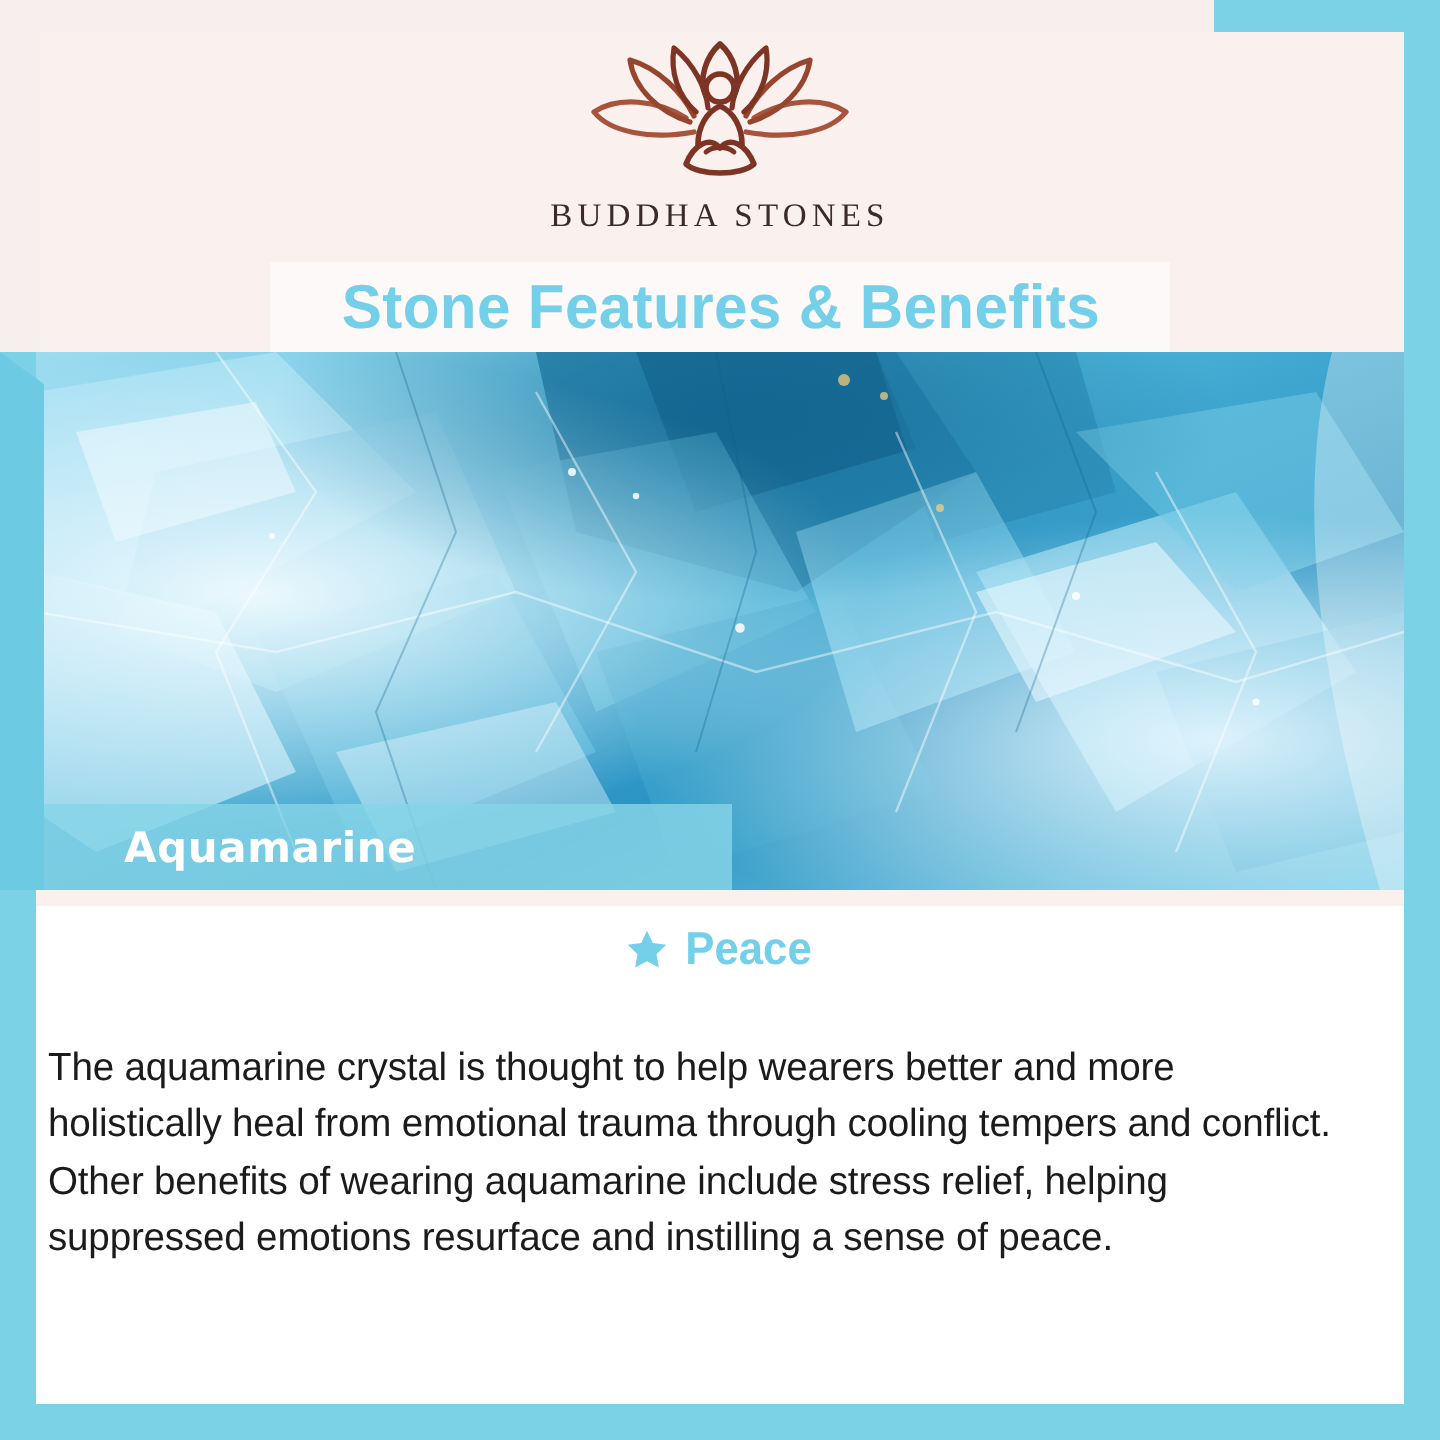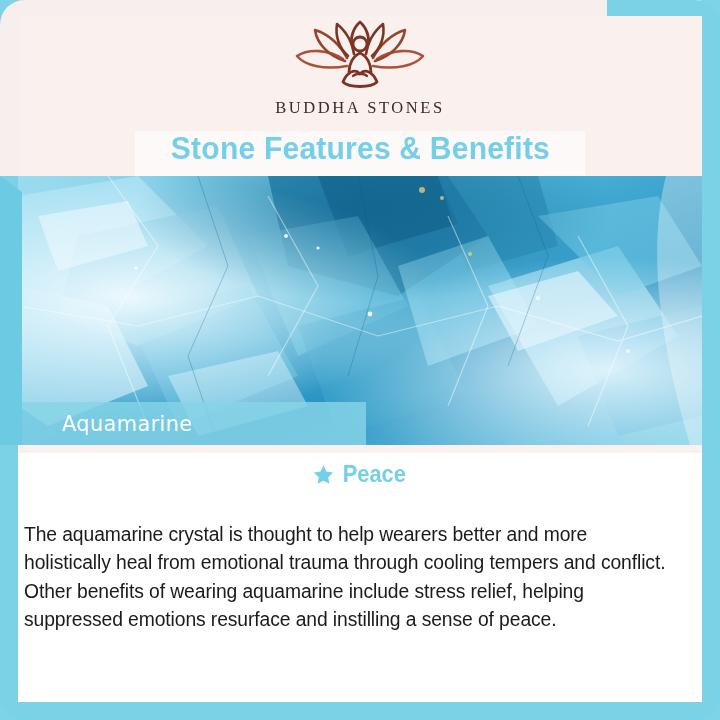--- a/index.html
+++ b/index.html
@@ -13,21 +13,20 @@
     font-family: "Liberation Sans", sans-serif;
     background: #7dd3e8;
   }
 
   .poster {
     position: relative;
     width: 720px;
     height: 720px;
     background: #7bd2e7;
     overflow: hidden;
-    border-radius: 25px;
   }
 
   
   .panel {
     position: absolute;
     left: 18px;
     top: 0px;
     width: 684px;
     height: 702px;
     background: #faf0ee;
@@ -81,20 +80,21 @@
 
   
   .title-band {
     position: absolute;
     left: 117px;
     top: 131px;
     width: 450px;
     height: 45px;
     background: #fdf9f8;
     display: flex;
+    align-items: center;
     justify-content: center;
   }
 
   .title-text {
     font-family: "Liberation Sans Narrow", "Liberation Sans", sans-serif;
     font-weight: bold;
     font-size: 31px;
     letter-spacing: 0.2px;
     color: #74cfe8;
     white-space: nowrap;
@@ -138,21 +138,21 @@
     height: 43px;
     background: rgba(134, 212, 230, 0.82);
     display: flex;
     align-items: center;
   }
 
   .stone-banner-label {
     margin-left: 44px;
     color: #ffffff;
     font-family: "DejaVu Sans", sans-serif;
-    font-weight: normal;
+    font-weight: bold;
     font-size: 21px;
     letter-spacing: 0.3px;
   }
 
   
   .content {
     position: absolute;
     left: 0;
     top: 453px;
     width: 684px;

